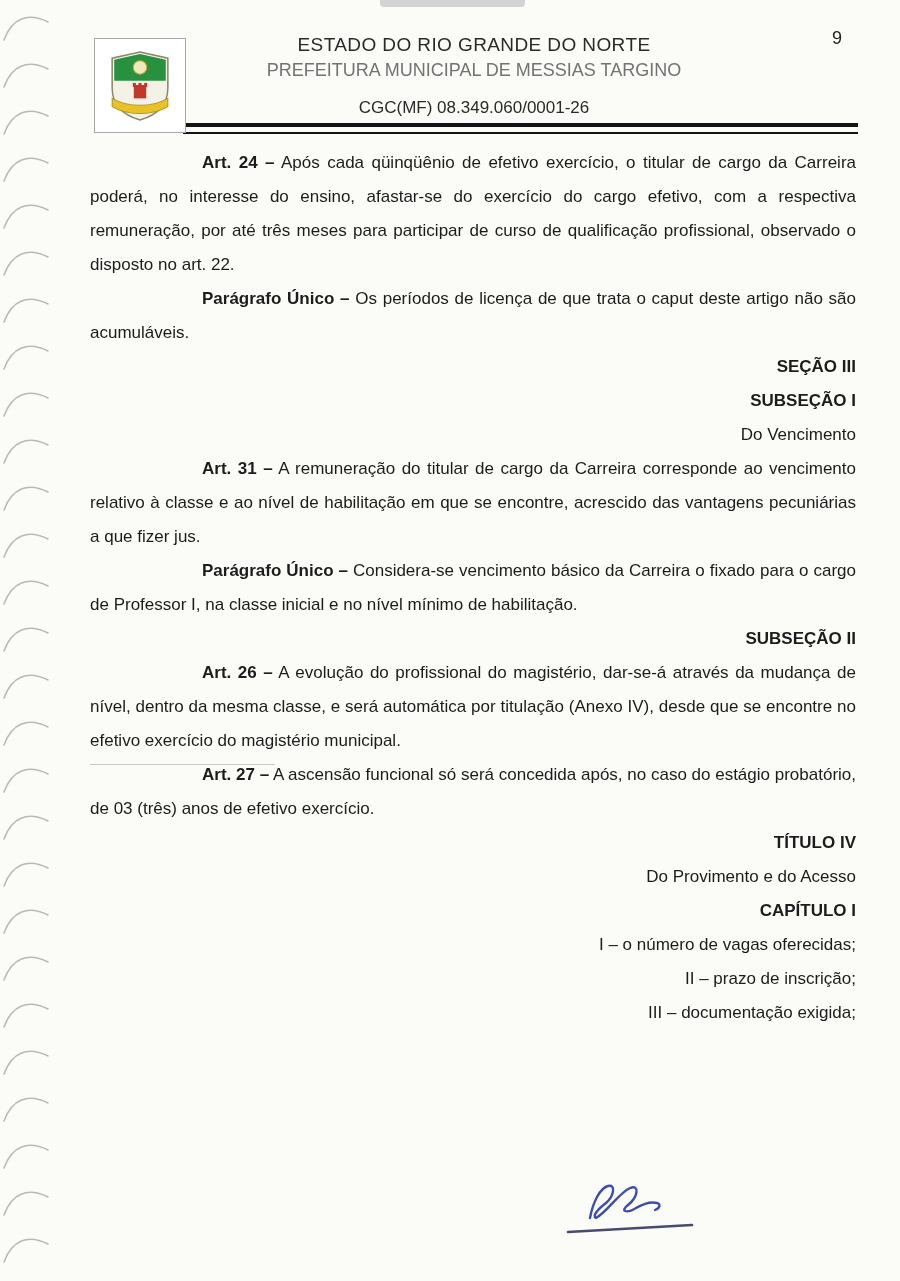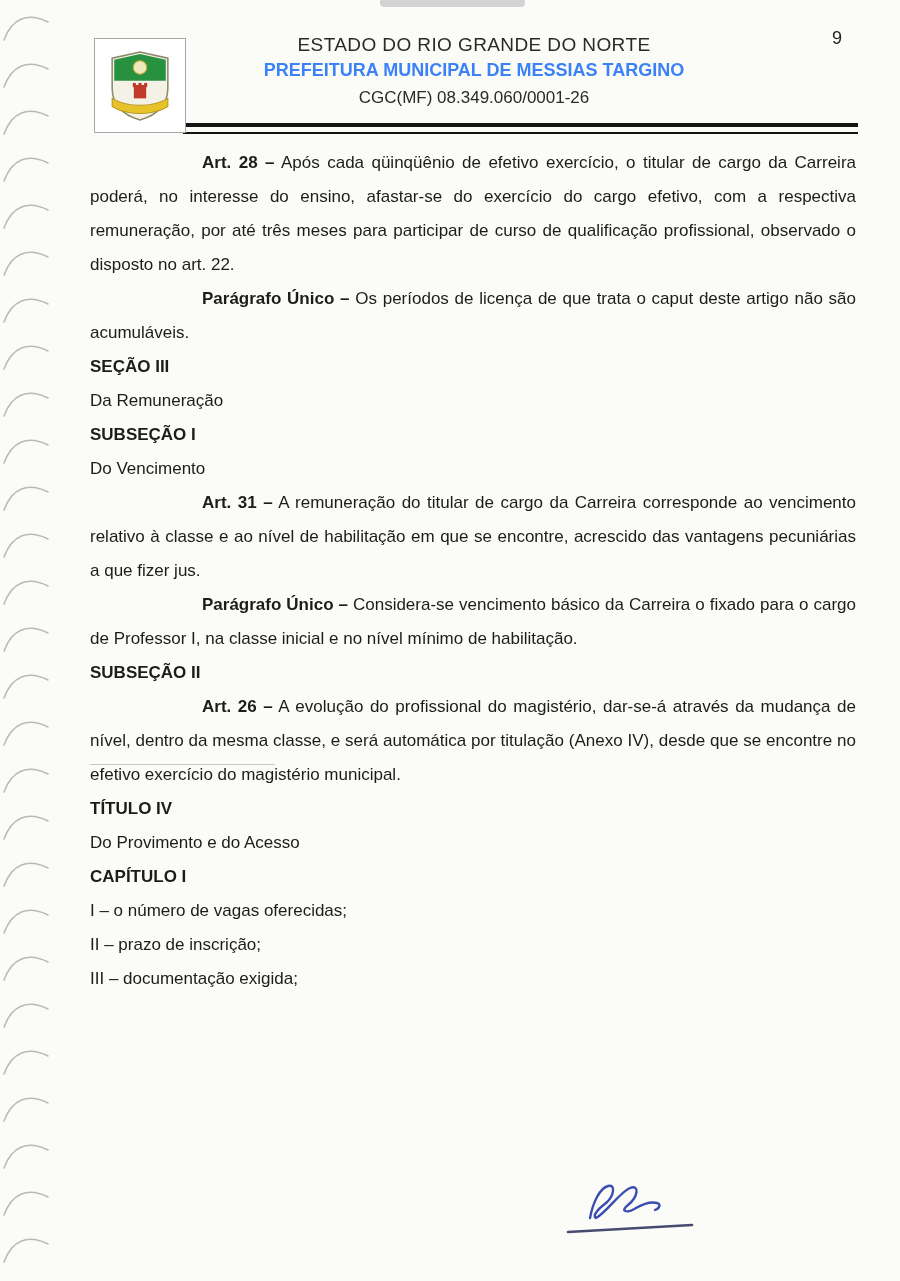--- a/index.html
+++ b/index.html
@@ -24,38 +24,38 @@
   .logo-box {
     position: absolute; left: 94px; top: 38px; width: 92px; height: 95px;
     background: #fff; border: 1px solid #a8a8a8; z-index: 3;
     display: flex; align-items: center; justify-content: center;
   }
   .header-text {
     position: absolute; top: 34px; left: 154px; width: 640px;
     text-align: center; z-index: 2;
   }
   .header-line1 { font-size: 19px; letter-spacing: .4px; color: #2a2a2a; }
-  .header-line2 { font-size: 18px; font-weight: bold; margin-top: 4px; color: #3b82f6; }
-  .header-line3 { font-size: 17px; margin-top: 7px; color: #2a2a2a; }
+  .header-line2 { font-size: 18px; font-weight: normal; margin-top: 4px; color: #737373; }
+  .header-line3 { font-size: 17px; margin-top: 17px; color: #2a2a2a; }
   .header-rule {
     position: absolute; left: 183px; right: 42px; top: 123px; height: 11px;
     border-top: 4px solid #141414; border-bottom: 2.5px solid #141414; z-index: 1;
   }
 
   
   .doc-body {
     position: absolute; left: 90px; top: 146px; width: 766px;
     font-size: 17px; z-index: 1;
   }
   .doc-body p { line-height: 34px; }
   .para { text-align: justify; text-indent: 112px; }
   .lead { font-weight: bold; }
-  .center { text-align: left; }
+  .center { text-align: right; }
   .bold { font-weight: bold; }
-  .item { text-align: left; }
+  .item { text-align: right; }
 
   
   .scan-line {
     position: absolute; left: 90px; top: 764px; width: 185px; height: 0;
     border-top: 1px solid #bdbdb4; opacity: .8; z-index: 0;
   }
 
   
   .signature { position: absolute; left: 560px; top: 1178px; z-index: 4; }
 </style>
@@ -93,51 +93,54 @@
   <div class="header-line1">ESTADO DO RIO GRANDE DO NORTE</div>
   <div class="header-line2">PREFEITURA MUNICIPAL DE MESSIAS TARGINO</div>
   <div class="header-line3">CGC(MF) 08.349.060/0001-26</div>
 </div>
 
 <div class="header-rule"></div>
 
 <div class="doc-body">
 
   <p class="para">
-    <span class="lead">Art. 28 –</span>
+    <span class="lead">Art. 24 –</span>
     <span>Após cada qüinqüênio de efetivo exercício, o titular de cargo da Carreira poderá, no interesse do ensino, afastar-se do exercício do cargo efetivo, com a respectiva remuneração, por até três meses para participar de curso de qualificação profissional, observado o disposto no art. 22.</span>
   </p>
 
   <p class="para">
     <span class="lead">Parágrafo Único –</span>
     <span>Os períodos de licença de que trata o caput deste artigo não são acumuláveis.</span>
   </p>
 
   <p class="center bold">SEÇÃO III</p>
-  <p class="center">Da Remuneração</p>
   <p class="center bold">SUBSEÇÃO I</p>
   <p class="center">Do Vencimento</p>
 
   <p class="para">
     <span class="lead">Art. 31 –</span>
     <span>A remuneração do titular de cargo da Carreira corresponde ao vencimento relativo à classe e ao nível de habilitação em que se encontre, acrescido das vantagens pecuniárias a que fizer jus.</span>
   </p>
 
   <p class="para">
     <span class="lead">Parágrafo Único –</span>
     <span>Considera-se vencimento básico da Carreira o fixado para o cargo de Professor I, na classe inicial e no nível mínimo de habilitação.</span>
   </p>
 
   <p class="center bold">SUBSEÇÃO II</p>
 
   <p class="para">
     <span class="lead">Art. 26 –</span>
     <span>A evolução do profissional do magistério, dar-se-á através da mudança de nível, dentro da mesma classe, e será automática por titulação (Anexo IV), desde que se encontre no efetivo exercício do magistério municipal.</span>
   </p>
 
+  <p class="para">
+    <span class="lead">Art. 27 –</span>
+    <span>A ascensão funcional só será concedida após, no caso do estágio probatório, de 03 (três) anos de efetivo exercício.</span>
+  </p>
 
 
   <p class="center bold">TÍTULO IV</p>
   <p class="center">Do Provimento e do Acesso</p>
   <p class="center bold">CAPÍTULO I</p>
 
 
   <p class="item">I – o número de vagas oferecidas;</p>
   <p class="item">II – prazo de inscrição;</p>
   <p class="item">III – documentação exigida;</p>

